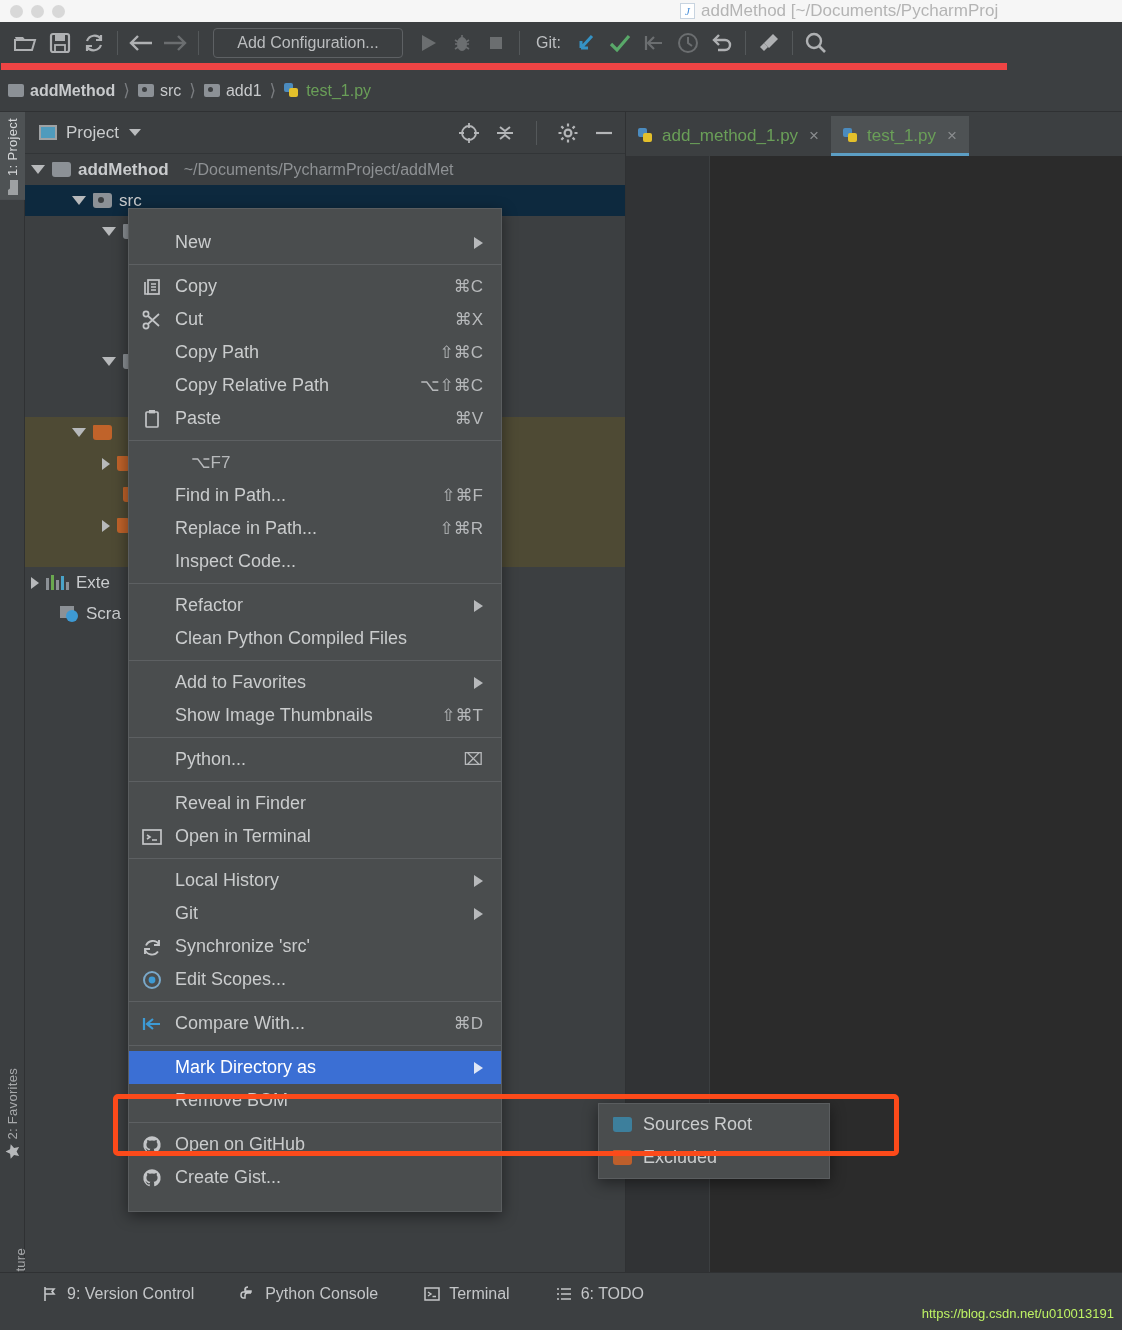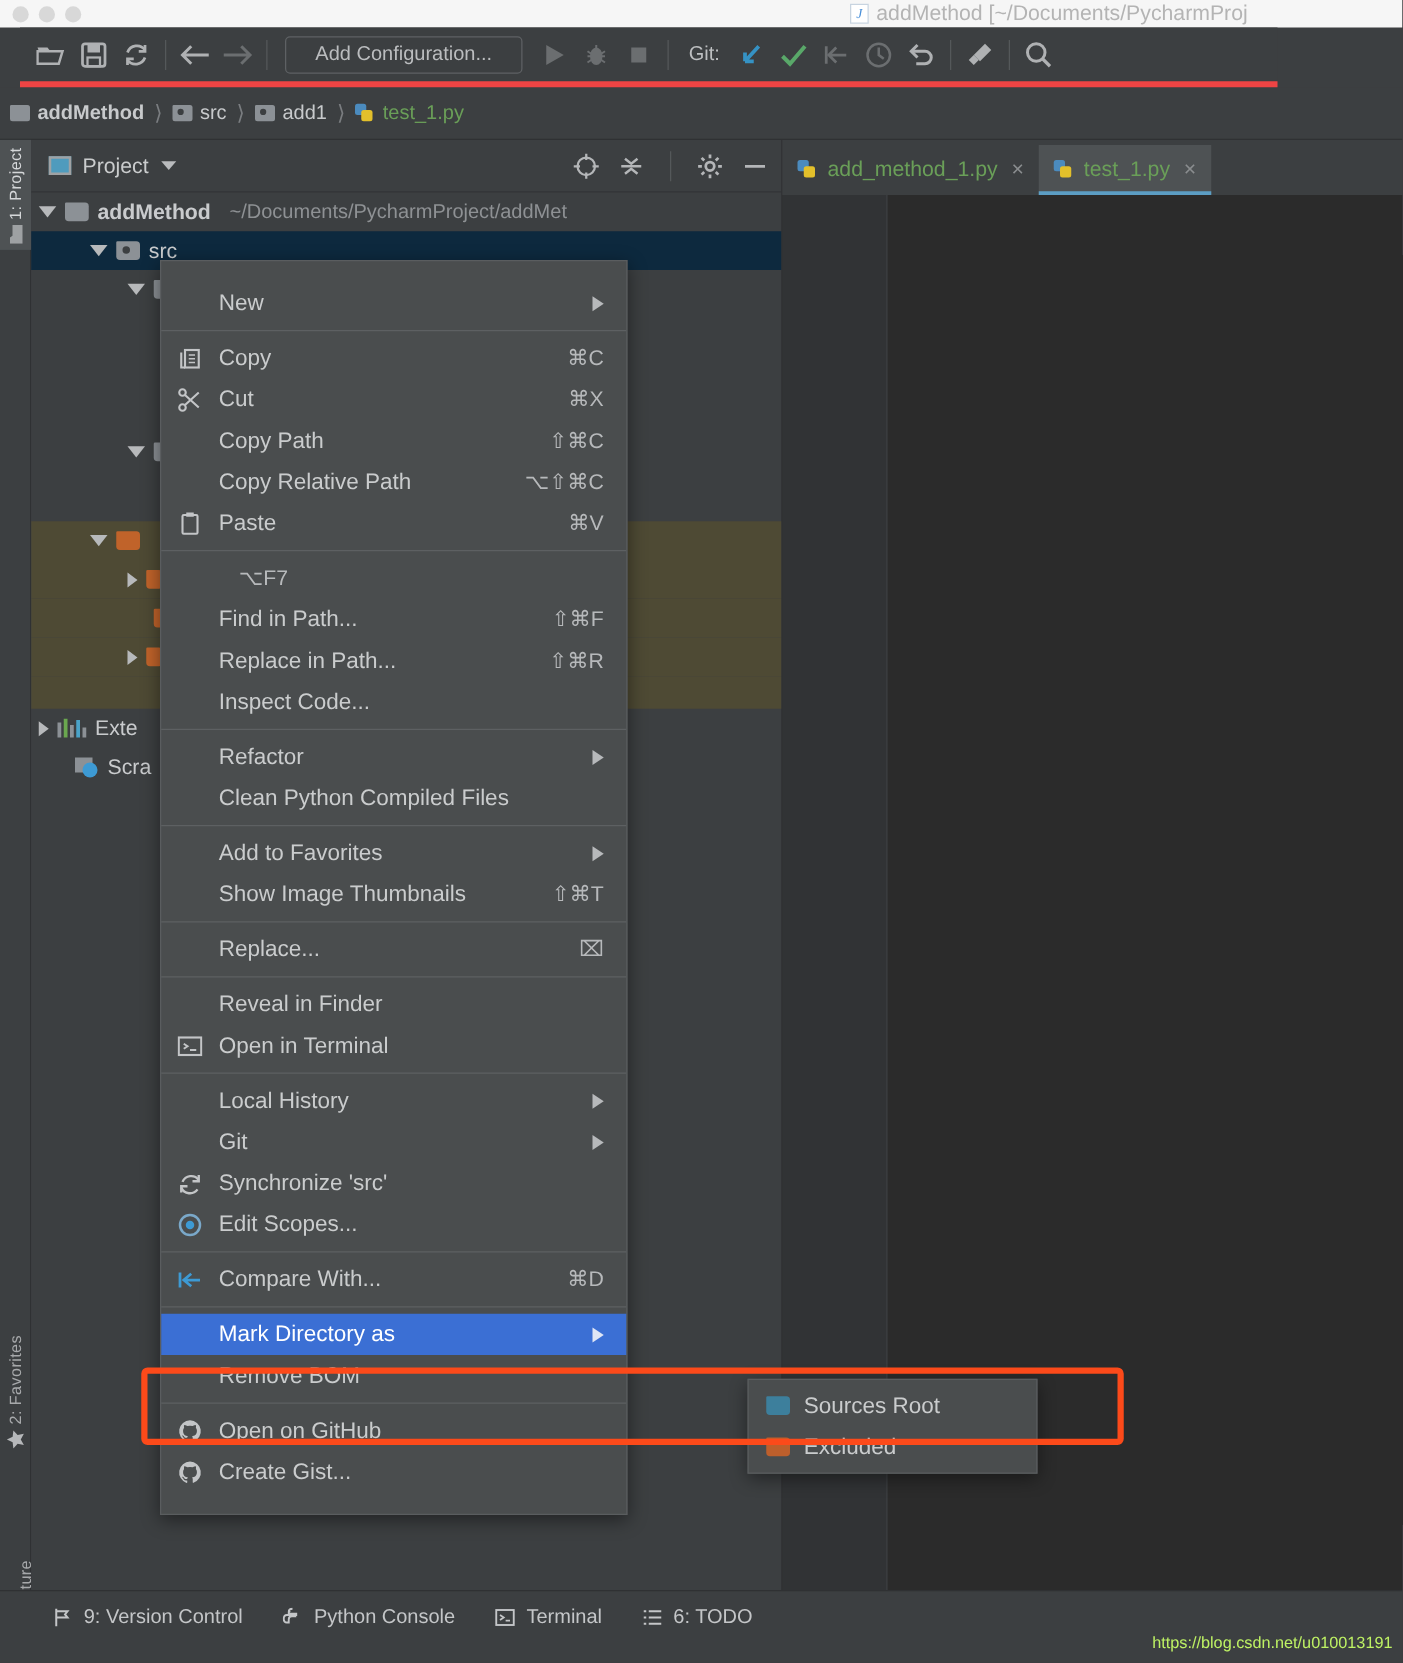--- a/index.html
+++ b/index.html
@@ -26,23 +26,23 @@
   }
   .title-ico {
     width: 15px; height: 16px; border: 1px solid #c8d4e0; background: #fff;
     color: #4a90d9; font-size: 11px; font-style: italic;
     display: flex; align-items: center; justify-content: center;
     font-family: "Liberation Serif", serif;
   }
 
   
   .toolbar {
-    position: absolute; left: 16px; top: 22px; width: 1006px; height: 48px;
+    position: absolute; left: 1px; top: 22px; width: 1006px; height: 48px;
     background: #3c3f41; display: flex; align-items: center;
-    border-bottom: 5px solid #ef4444;
+    border-bottom: 7px solid #ef4444;
   }
   .tbtn {
     width: 34px; height: 34px; display: flex; align-items: center; justify-content: center;
     color: #afb1b3;
   }
   .tbtn.dim { color: #6b6e70; }
   .tsep { width: 1px; height: 24px; background: #54585a; margin: 0 6px; }
   .addcfg {
     height: 30px; min-width: 190px; border: 1px solid #5e6164; border-radius: 4px;
     color: #bbbdbf; font-size: 16px; display: flex; align-items: center;
@@ -152,21 +152,21 @@
   }
   .etab .x { color: #8a8d8f; font-size: 17px; margin-left: 3px; }
   .epane { position: absolute; left: 0; top: 44px; right: 0; bottom: 0; background: #2b2b2b; }
   .egutter { position: absolute; left: 0; top: 0; width: 84px; height: 100%; background: #313335; border-right: 1px solid #3c3f41; }
 
   
   .status {
     position: absolute; left: 0; top: 1272px; width: 1122px; height: 58px;
     background: #3c3f41; border-top: 1px solid #2f3133;
   }
-  .statrow { display: flex; align-items: center; height: 42px; padding-left: 42px; gap: 32px; }
+  .statrow { display: flex; align-items: center; height: 42px; padding-left: 42px; gap: 46px; }
   .sitem { display: flex; align-items: center; gap: 9px; color: #c4c6c8; font-size: 16px; }
   .watermark {
     position: absolute; right: 8px; top: 33px; color: #bef264; font-size: 13px;
   }
 
   
   .ctx {
     position: absolute; left: 128px; top: 208px; width: 374px;
     background: #4a4d4e; border: 1px solid #5a5d5f;
     box-shadow: 0 4px 14px rgba(0,0,0,.45);
@@ -581,21 +581,21 @@
         <span class="arr"></span>
       </div>
       <div class="mi">
         <span class="gi"></span>
         <span class="tx">Show Image Thumbnails</span>
         <span class="sc">⇧⌘T</span>
       </div>
       <div class="msep"></div>
       <div class="mi">
         <span class="gi"></span>
-        <span class="tx">Replace...</span>
+        <span class="tx">Python...</span>
         <span class="sc">⌧</span>
       </div>
       <div class="msep"></div>
       <div class="mi">
         <span class="gi"></span>
         <span class="tx">Reveal in Finder</span>
       </div>
       <div class="mi">
         <span class="gi">
           <svg width="20" height="20" viewBox="0 0 20 20">

